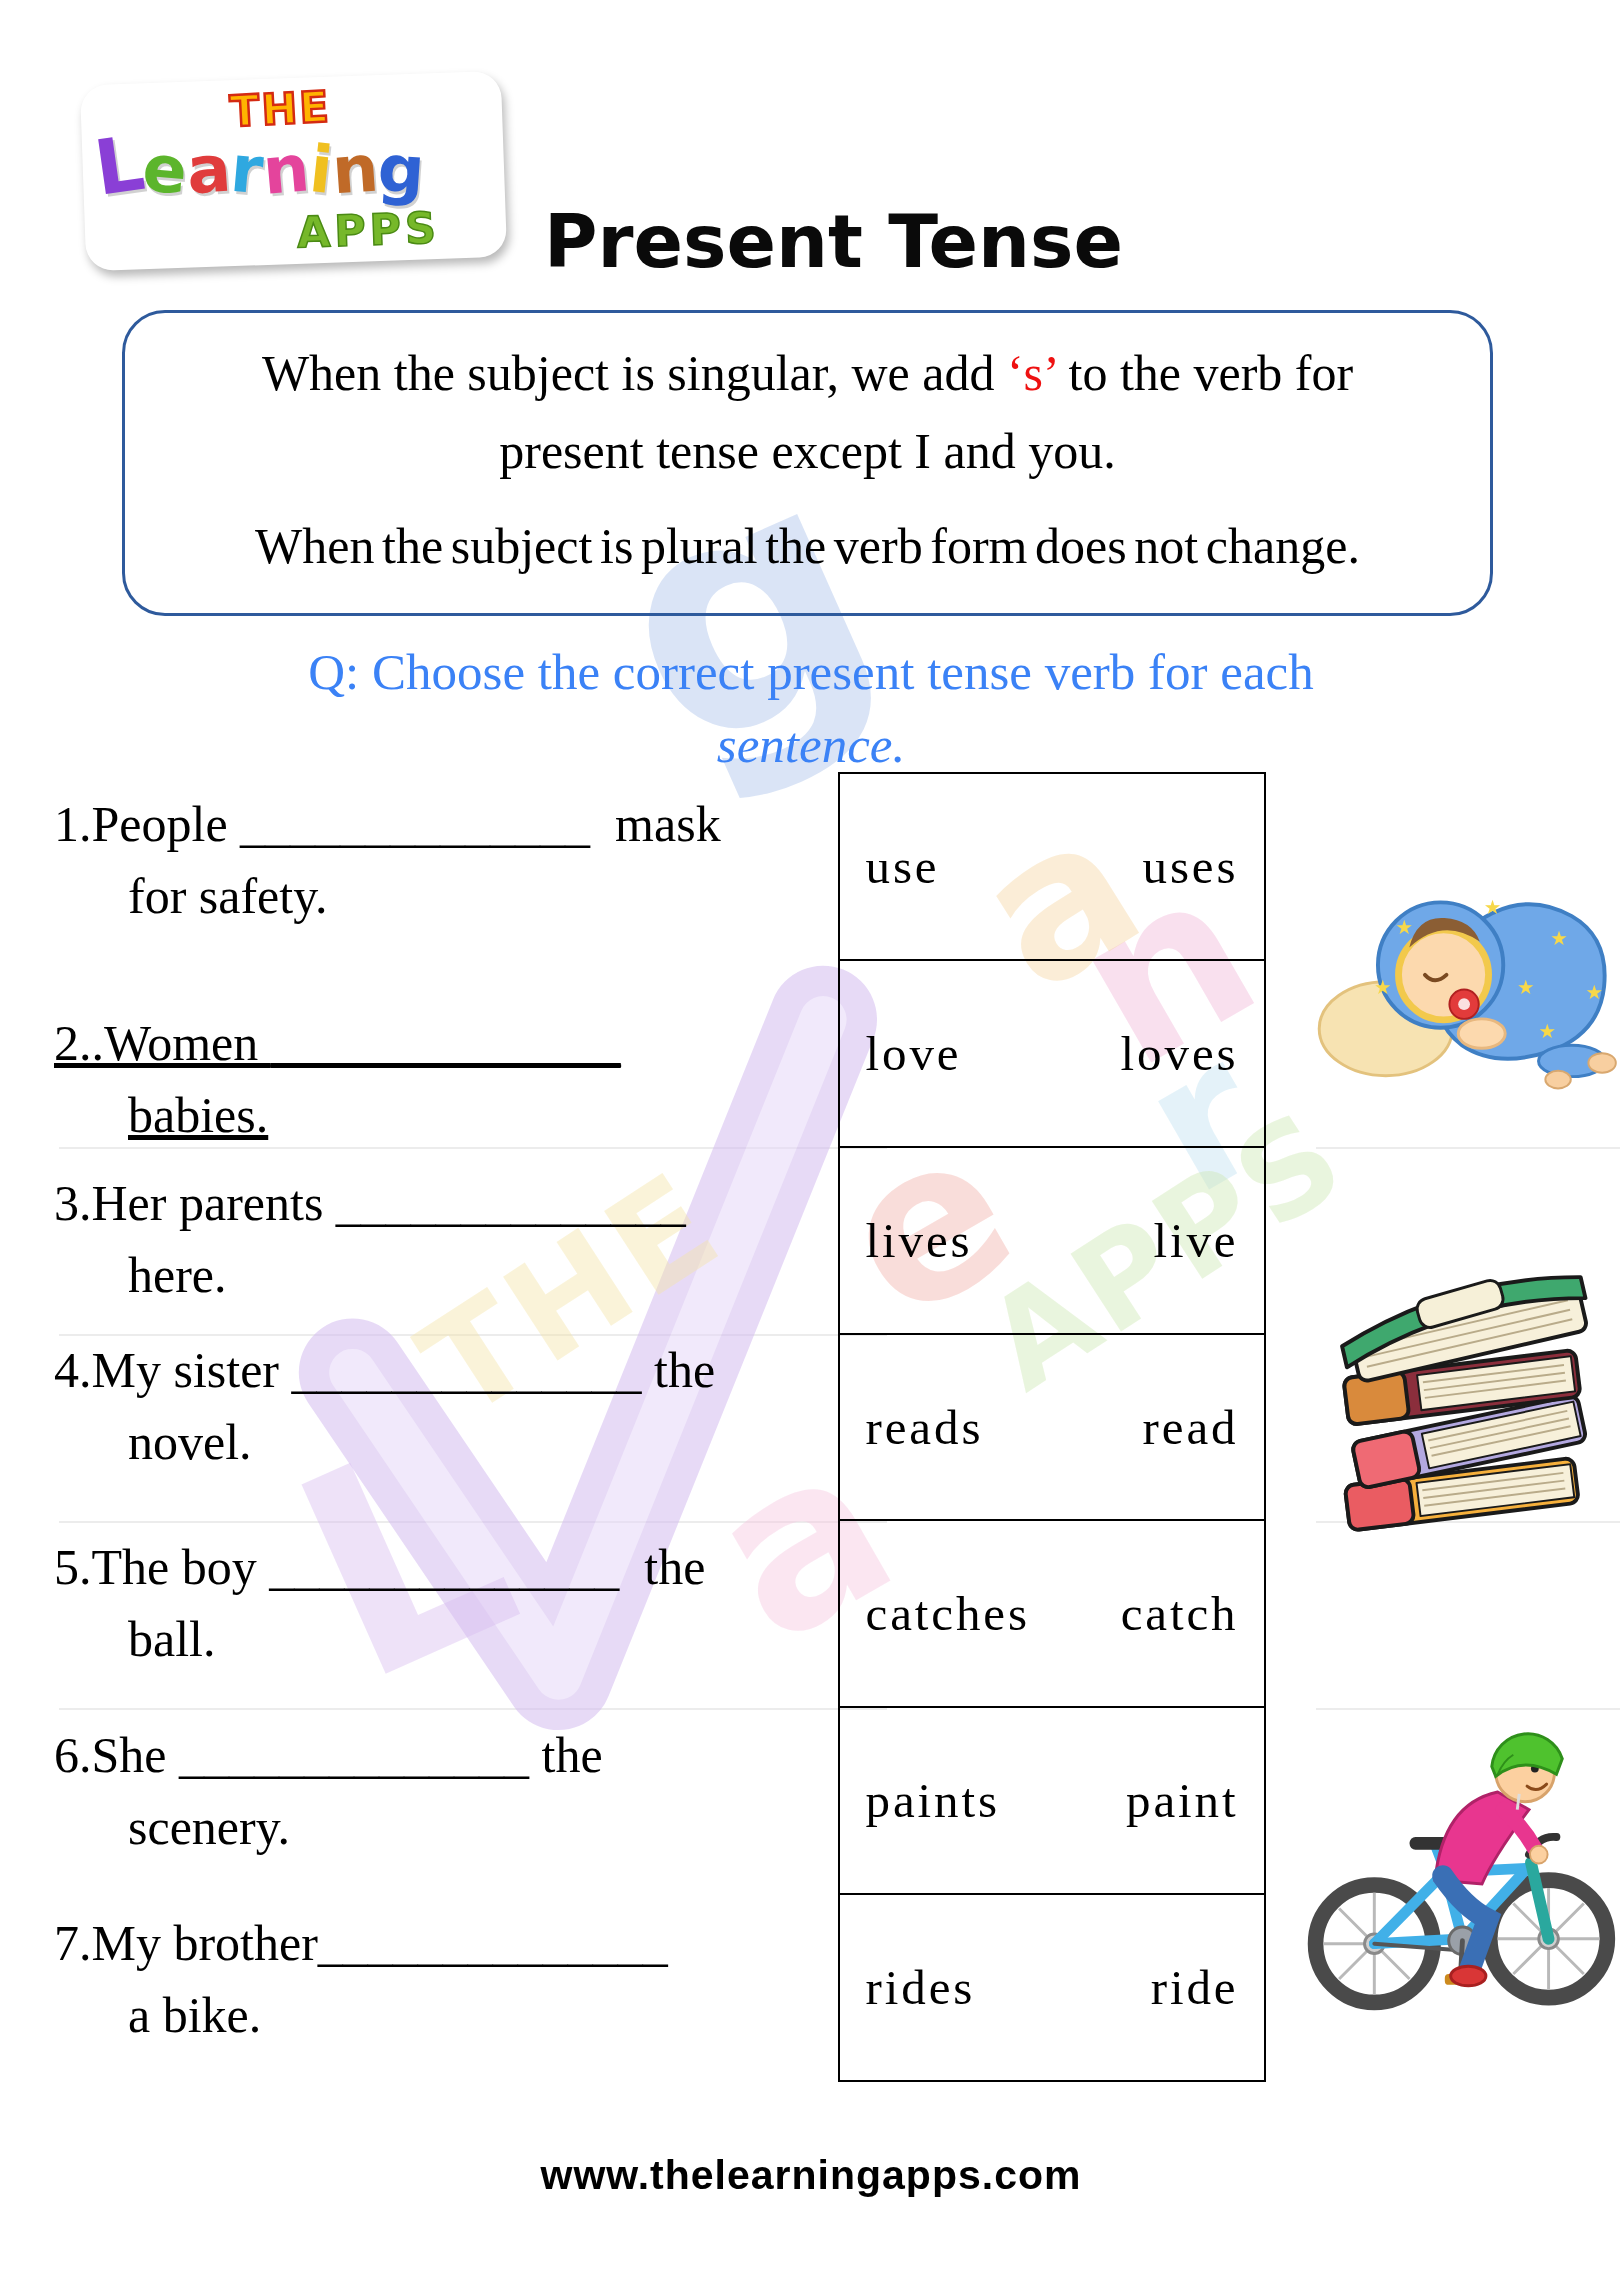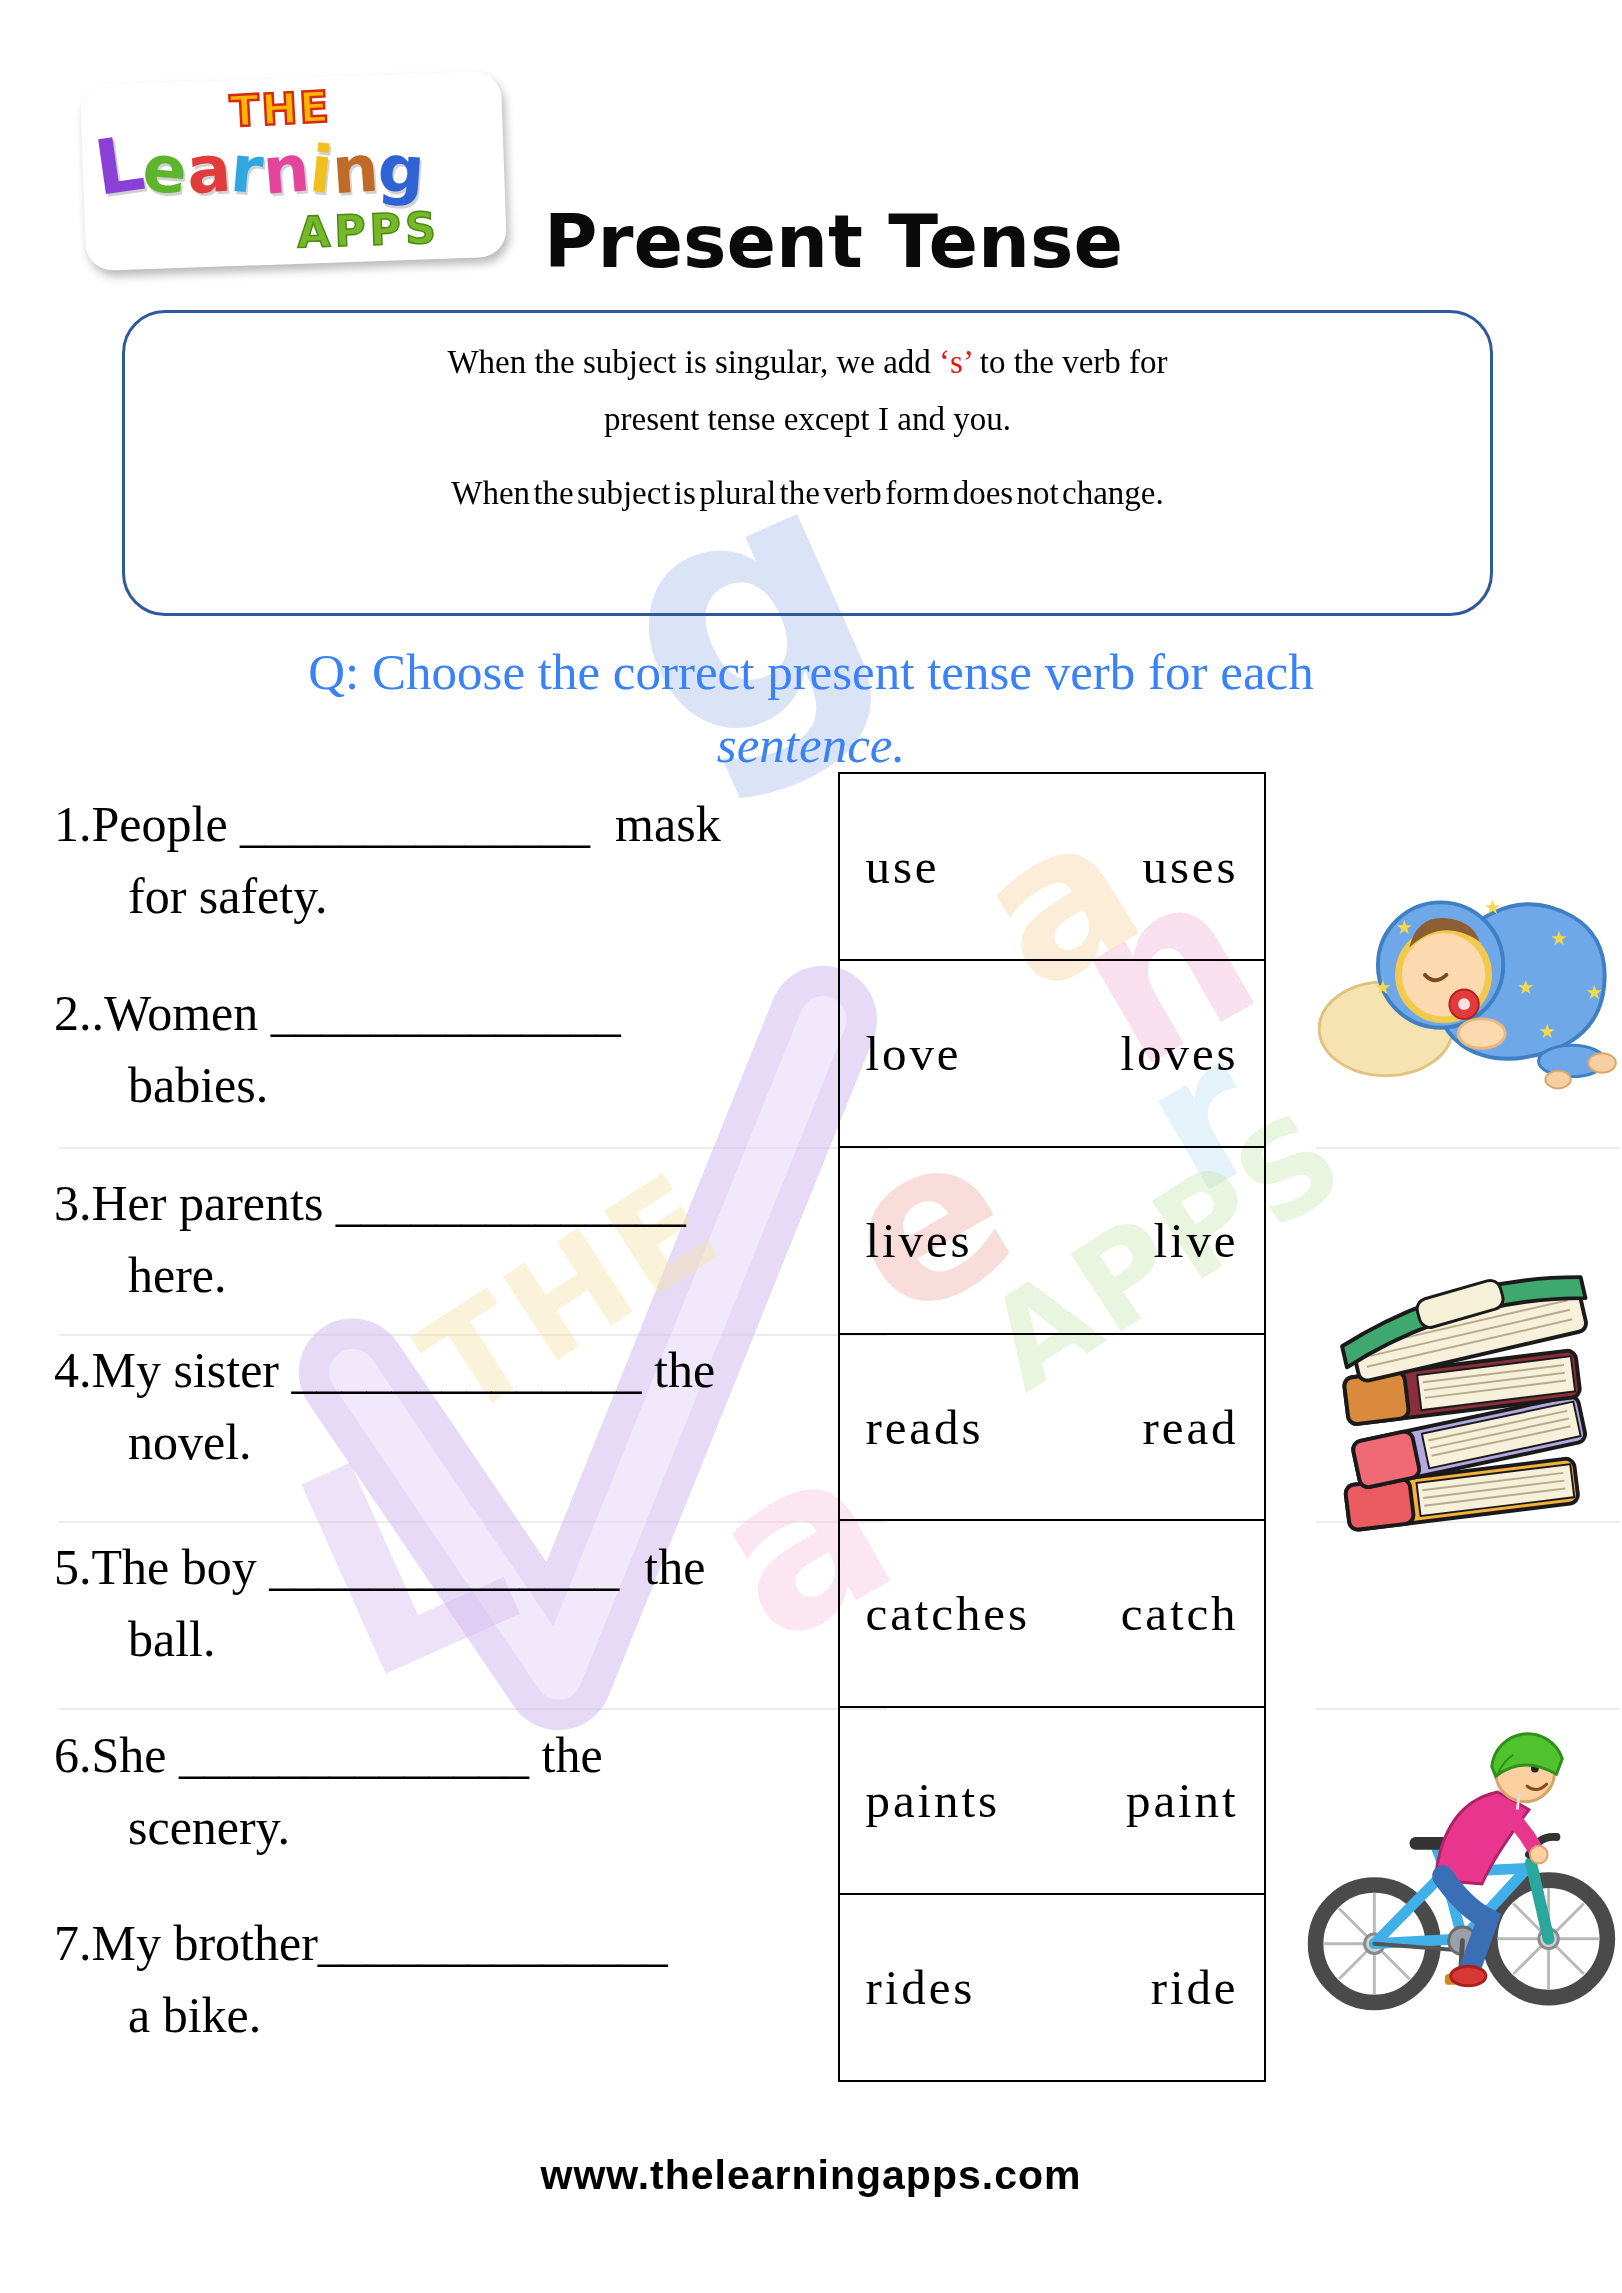--- a/index.html
+++ b/index.html
@@ -46,34 +46,34 @@
              font-weight:bold;font-size:43px;letter-spacing:3.9px;
              -webkit-text-stroke:1.5px #4a8a14;transform:rotate(-2deg);}
 
   
   .title{position:absolute;left:500px;top:199px;width:667px;text-align:center;z-index:2;
          font-family:"DejaVu Sans",sans-serif;font-weight:bold;font-size:73px;color:#0a0a0a;}
 
   
   .ibox{position:absolute;left:122px;top:310px;width:1371px;height:306px;z-index:2;
         border:3.9px solid #2e5a9c;border-radius:43px;box-sizing:border-box;background:transparent;}
-  .ibox .l{ text-align:center;font-size:33px;color:#000;}
+  .ibox .l{ text-align:center;font-size:50px;color:#000;}
   .ibox .l1{margin-top:31px;}
   .ibox .l2{margin-top:19.6px;}
   .ibox .l3{margin-top:37px;word-spacing:-4.9px;}
 
   
   .qline{position:absolute;left:0;width:100%;text-align:center;font-size:51px;z-index:2;color:#3b82f6;}
   .q1{top:643px;}
   .q2{top:716px;font-style:italic;}
 
   
   .sentence{position:absolute;left:54px;width:863px;font-size:50px;line-height:72px;
             z-index:2;color:#000;}
-  .s0{top:788px;}  .s1{top:977px;}  .s2{top:1167px;} .s3{top:1334px;}
+  .s0{top:788px;}  .s1{top:1007px;text-decoration:underline;}  .s2{top:1167px;} .s3{top:1334px;}
   .s4{top:1531px;} .s5{top:1719px;} .s6{top:1907px;}
   .sentence .l2{padding-left:74px;}
   .sentence .blank{letter-spacing:0;}
 
   
   .choices{position:absolute;left:838px;top:772px;width:428px;height:1310px;z-index:2;
            border:2.9px solid #000;box-sizing:border-box;display:flex;flex-direction:column;
            background:transparent;}
   .choice-row{flex:1;display:flex;align-items:center;justify-content:space-between;
               padding:0 25.5px;border-bottom:2px solid #000;font-size:49px;letter-spacing:2.9px;color:#000;}

